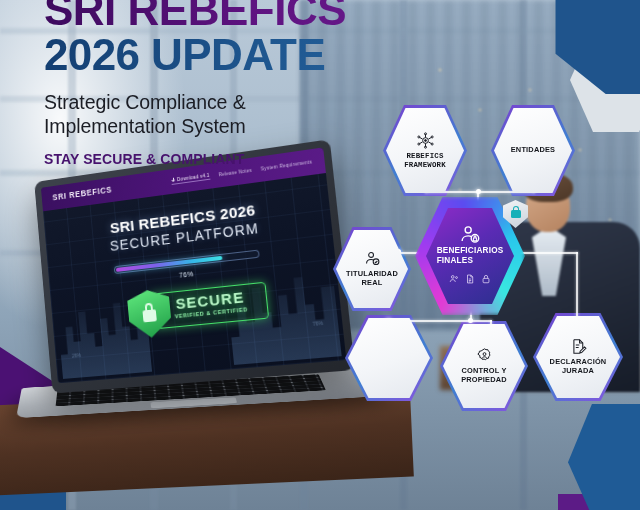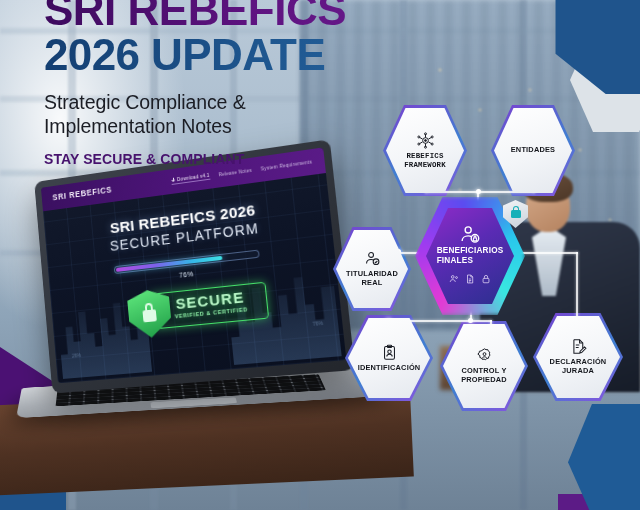--- a/index.html
+++ b/index.html
@@ -386,21 +386,21 @@
 <div class="decor-bl-purple"></div>
 <div class="decor-bl-blue"></div>
 <div class="decor-br-purple"></div>
 <div class="decor-br-blue"></div>
 
 <div class="headline">
   <div class="h-title-1">SRI REBEFICS</div>
   <div class="h-title-2">2026 UPDATE</div>
   <div class="h-sub">
     <span>Strategic Compliance &amp;</span><br>
-    <span>Implementation Notes</span>
+    <span>Implementation System</span>
   </div>
   <div class="h-tag">STAY SECURE &amp; COMPLIANT</div>
 </div>
 
 <div class="laptop">
   <div class="table"></div>
 
   <div class="base">
     <div class="keys"></div>
     <div class="trackpad"></div>
@@ -565,31 +565,20 @@
 
   <div class="lock-badge">
     <div class="sh"></div>
     <div class="lks"></div>
     <div class="lk"></div>
   </div>
 
   <div class="hex" style="left:18px; top:222px; width:82px; height:80px;">
     <div class="hex-ring"></div>
     <div class="hex-shape"></div>
-    <div class="hex-inner">
-      <div class="hex-icon">
-        <svg viewBox="0 0 24 24" fill="none" stroke="#1b1e26" stroke-width="1.5">
-          <rect x="5" y="3.5" width="14" height="18" rx="2"></rect>
-          <rect x="9" y="1.8" width="6" height="3.2" rx="1"></rect>
-          <circle cx="12" cy="11" r="2.4"></circle>
-          <path d="M8.2 17.6c0-2 1.7-3 3.8-3s3.8 1 3.8 3"></path>
-        </svg>
-      </div>
-      <div class="hex-label">IDENTIFICACIÓN</div>
-    </div>
   </div>
 
   <div class="hex" style="left:113px; top:228px; width:82px; height:84px;">
     <div class="hex-ring"></div>
     <div class="hex-shape"></div>
     <div class="hex-inner">
       <div class="hex-icon">
         <svg viewBox="0 0 24 24" fill="none" stroke="#1b1e26" stroke-width="1.4">
           <path d="M12 2.6l2.1 1.2 2.4-.2.9 2.2 2 1.4-.5 2.4.9 2.2-1.8 1.6-.4 2.4-2.4.4-1.6 1.8-2.2-.9-2.4.5-1.4-2-2.2-.9.2-2.4L2.6 10l1.8-1.6.4-2.4 2.4-.4z"></path>
           <circle cx="12" cy="10" r="2"></circle>

